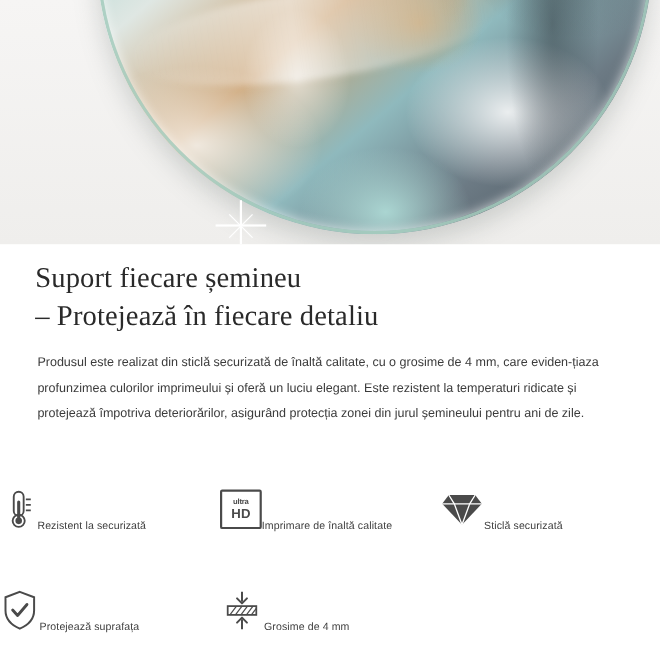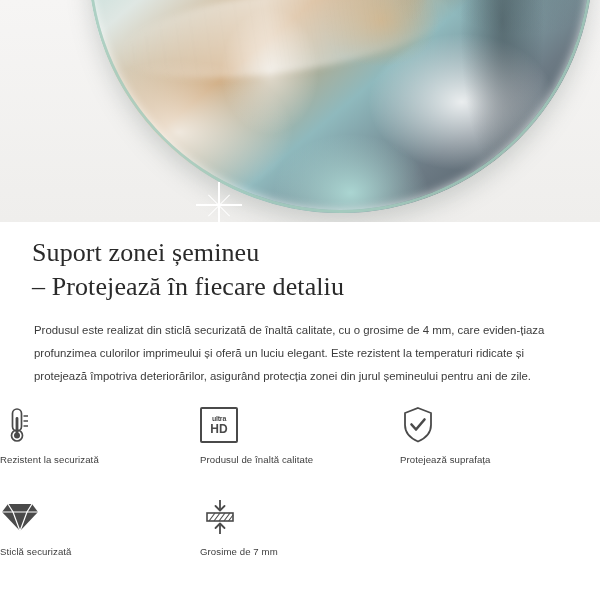--- a/index.html
+++ b/index.html
@@ -154,22 +154,22 @@
     top: 404px;
     left: 0;
     width: 600px;
     display: grid;
     grid-template-columns: repeat(3, 1fr);
     grid-template-rows: repeat(2, 80px);
     row-gap: 12px;
   }
   .feature {
     display: flex;
-    flex-direction: column;
-    align-items: flex-start;
+    flex-direction: row;
+    align-items: flex-end;
     justify-content: flex-start;
   }
   .feature .ico {
     height: 42px;
     display: flex;
     align-items: center;
     justify-content: center;
   }
   .feature .cap {
     margin-top: 8px;
@@ -217,21 +217,21 @@
     <div class="sparkle">
       <span class="s1"></span>
       <span class="s2"></span>
       <span class="s3"></span>
       <span class="s4"></span>
     </div>
   </div>
 
   <div class="content">
     <h1 class="headline">
-      <span class="line">Suport zonei șemineu</span>
+      <span class="line">Suport fiecare șemineu</span>
       <span class="line">– Protejează în fiecare detaliu</span>
     </h1>
     <p class="paragraph">Produsul este realizat din sticlă securizată de înaltă calitate, cu o grosime de 4 mm, care eviden-țiaza profunzimea culorilor imprimeului și oferă un luciu elegant. Este rezistent la temperaturi ridicate și protejează împotriva deteriorărilor, asigurând protecția zonei din jurul șemineului pentru ani de zile.</p>
   </div>
 
   <div class="features">
 
     <div class="feature">
       <div class="ico">
         <svg width="34" height="40" viewBox="0 0 34 40" fill="none" xmlns="http://www.w3.org/2000/svg">
@@ -247,58 +247,58 @@
       <div class="cap">Rezistent la securizată</div>
     </div>
 
     <div class="feature">
       <div class="ico">
         <div class="hd-box">
           <span class="t1">ultra</span>
           <span class="t2">HD</span>
         </div>
       </div>
-      <div class="cap">Produsul de înaltă calitate</div>
-    </div>
-
-    <div class="feature">
-      <div class="ico">
-        <svg width="36" height="40" viewBox="0 0 36 40" fill="none" xmlns="http://www.w3.org/2000/svg">
-          <path d="M18 3 L31 8 V20 C31 28 25 33.5 18 36.5 C11 33.5 5 28 5 20 V8 Z" stroke="#4a4a4a" stroke-width="1.8" fill="none"></path>
-          <path d="M11.5 19.5 L16 24.5 L24.5 14.5" stroke="#4a4a4a" stroke-width="2.6" stroke-linecap="round" stroke-linejoin="round" fill="none"></path>
-        </svg>
-      </div>
-      <div class="cap">Protejează suprafața</div>
+      <div class="cap">Imprimare de înaltă calitate</div>
     </div>
 
     <div class="feature">
       <div class="ico">
         <svg width="40" height="34" viewBox="0 0 40 34" fill="none" xmlns="http://www.w3.org/2000/svg">
           <path d="M8 4 H32 L38 12 L20 31 L2 12 Z" fill="#4a4a4a"></path>
           <path d="M2 12 H38" stroke="#ffffff" stroke-width="1.2"></path>
           <path d="M8 4 L13 12 L20 31" stroke="#ffffff" stroke-width="1.2" fill="none"></path>
           <path d="M32 4 L27 12 L20 31" stroke="#ffffff" stroke-width="1.2" fill="none"></path>
         </svg>
       </div>
       <div class="cap">Sticlă securizată</div>
+    </div>
+
+    <div class="feature">
+      <div class="ico">
+        <svg width="36" height="40" viewBox="0 0 36 40" fill="none" xmlns="http://www.w3.org/2000/svg">
+          <path d="M18 3 L31 8 V20 C31 28 25 33.5 18 36.5 C11 33.5 5 28 5 20 V8 Z" stroke="#4a4a4a" stroke-width="1.8" fill="none"></path>
+          <path d="M11.5 19.5 L16 24.5 L24.5 14.5" stroke="#4a4a4a" stroke-width="2.6" stroke-linecap="round" stroke-linejoin="round" fill="none"></path>
+        </svg>
+      </div>
+      <div class="cap">Protejează suprafața</div>
     </div>
 
 
     <div class="feature">
       <div class="ico">
         <svg width="40" height="40" viewBox="0 0 40 40" fill="none" xmlns="http://www.w3.org/2000/svg">
           <line x1="20" y1="3" x2="20" y2="12" stroke="#4a4a4a" stroke-width="1.8"></line>
           <path d="M15.5 9 L20 13.5 L24.5 9" stroke="#4a4a4a" stroke-width="1.8" fill="none" stroke-linecap="round" stroke-linejoin="round"></path>
           <rect x="7" y="16" width="26" height="8" stroke="#4a4a4a" stroke-width="1.6" fill="none"></rect>
           <line x1="9" y1="24" x2="15" y2="16" stroke="#4a4a4a" stroke-width="1.1"></line>
           <line x1="14" y1="24" x2="20" y2="16" stroke="#4a4a4a" stroke-width="1.1"></line>
           <line x1="19" y1="24" x2="25" y2="16" stroke="#4a4a4a" stroke-width="1.1"></line>
           <line x1="24" y1="24" x2="30" y2="16" stroke="#4a4a4a" stroke-width="1.1"></line>
           <line x1="28.5" y1="24" x2="33" y2="18" stroke="#4a4a4a" stroke-width="1.1"></line>
           <line x1="20" y1="28" x2="20" y2="37" stroke="#4a4a4a" stroke-width="1.8"></line>
           <path d="M15.5 31 L20 26.5 L24.5 31" stroke="#4a4a4a" stroke-width="1.8" fill="none" stroke-linecap="round" stroke-linejoin="round"></path>
         </svg>
       </div>
-      <div class="cap">Grosime de 7 mm</div>
+      <div class="cap">Grosime de 4 mm</div>
     </div>
 
   </div>
 </div>
 
 </body></html>

